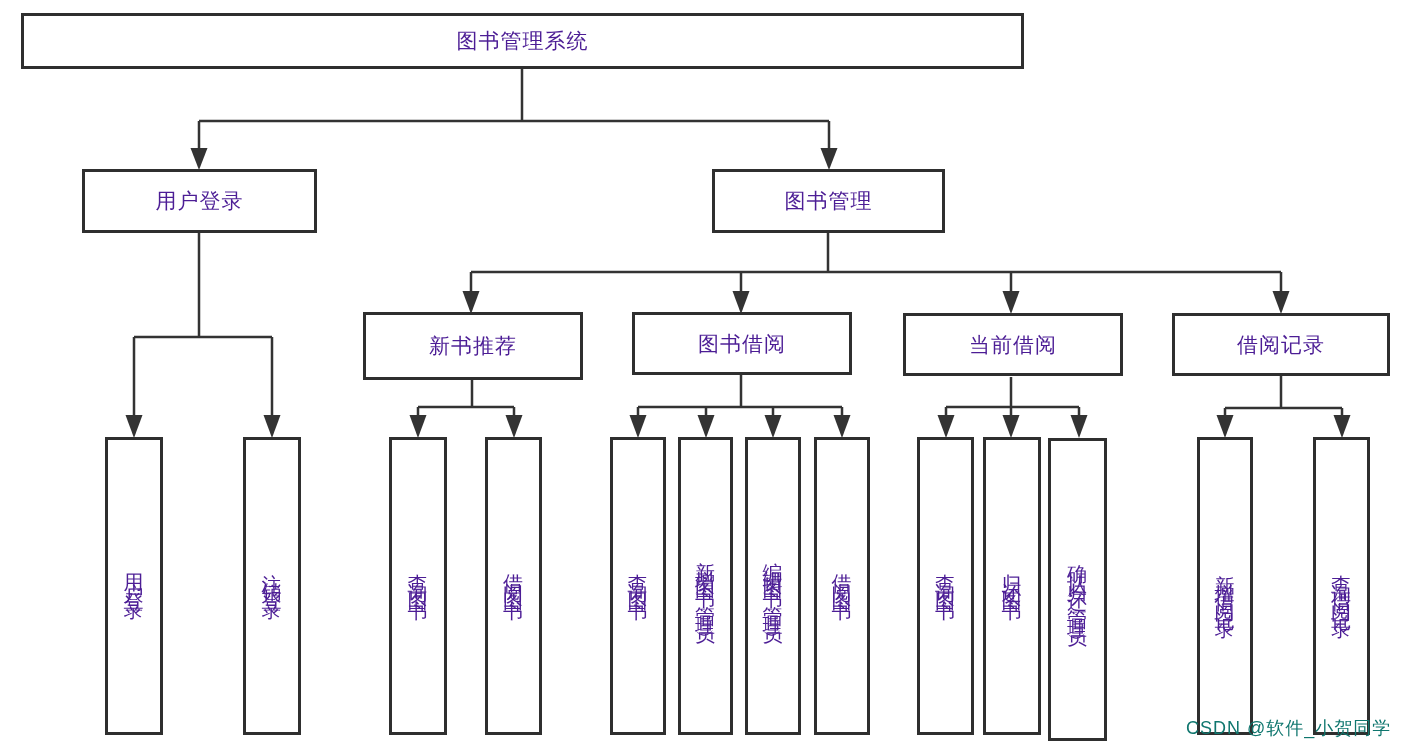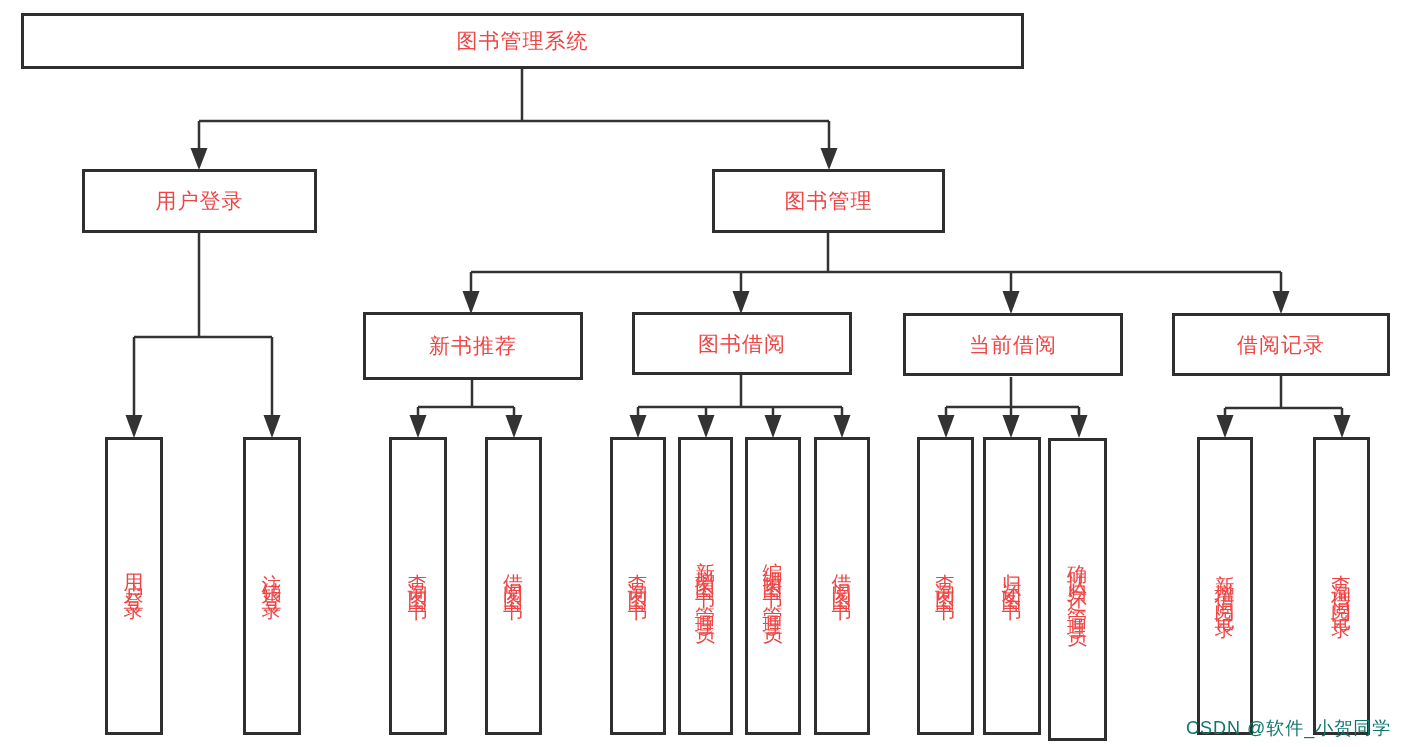--- a/index.html
+++ b/index.html
@@ -34,21 +34,21 @@
   }
   .node {
     position: absolute;
     box-sizing: border-box;
     background: #ffffff;
     border: 3px solid #2f2f2f;
     display: flex;
     align-items: center;
     justify-content: center;
     z-index: 2;
-    color: #ef4444;
+    color: #4c1d95;
   }
   .hbox {
     font-size: 21px;
     letter-spacing: 1px;
     white-space: nowrap;
   }
   .vbox {
     font-size: 20px;
   }
   .vbox .vtext {

